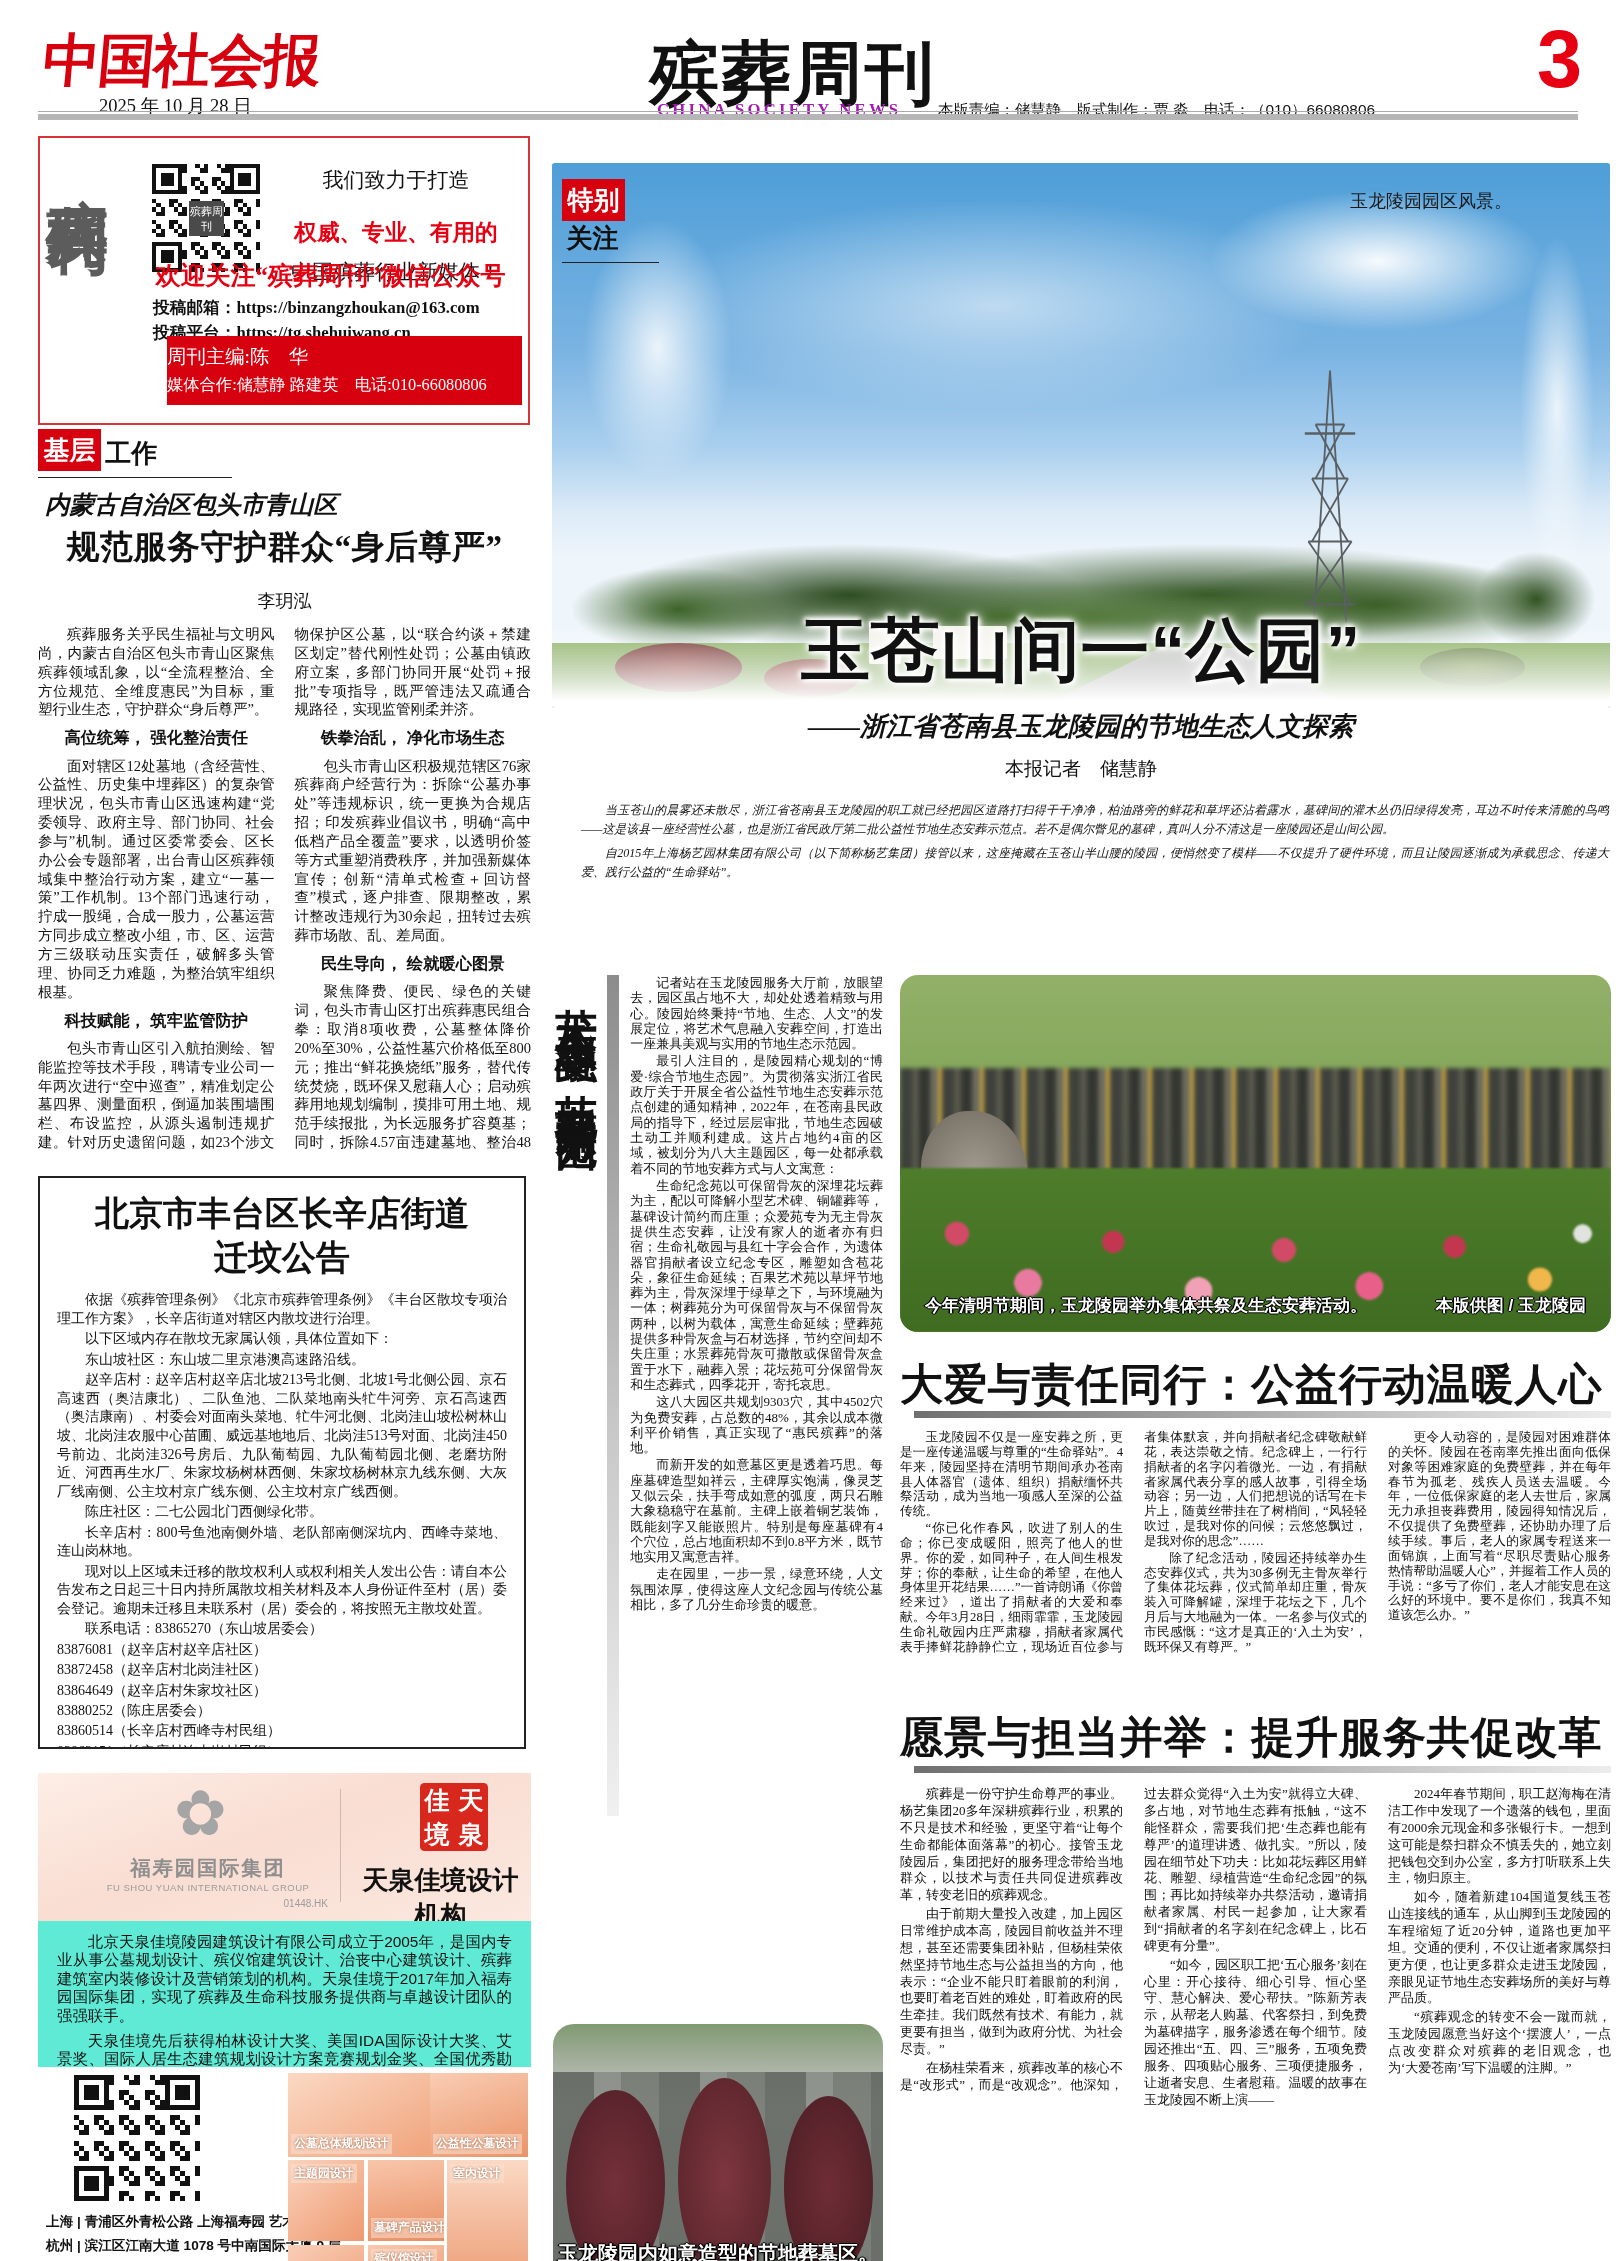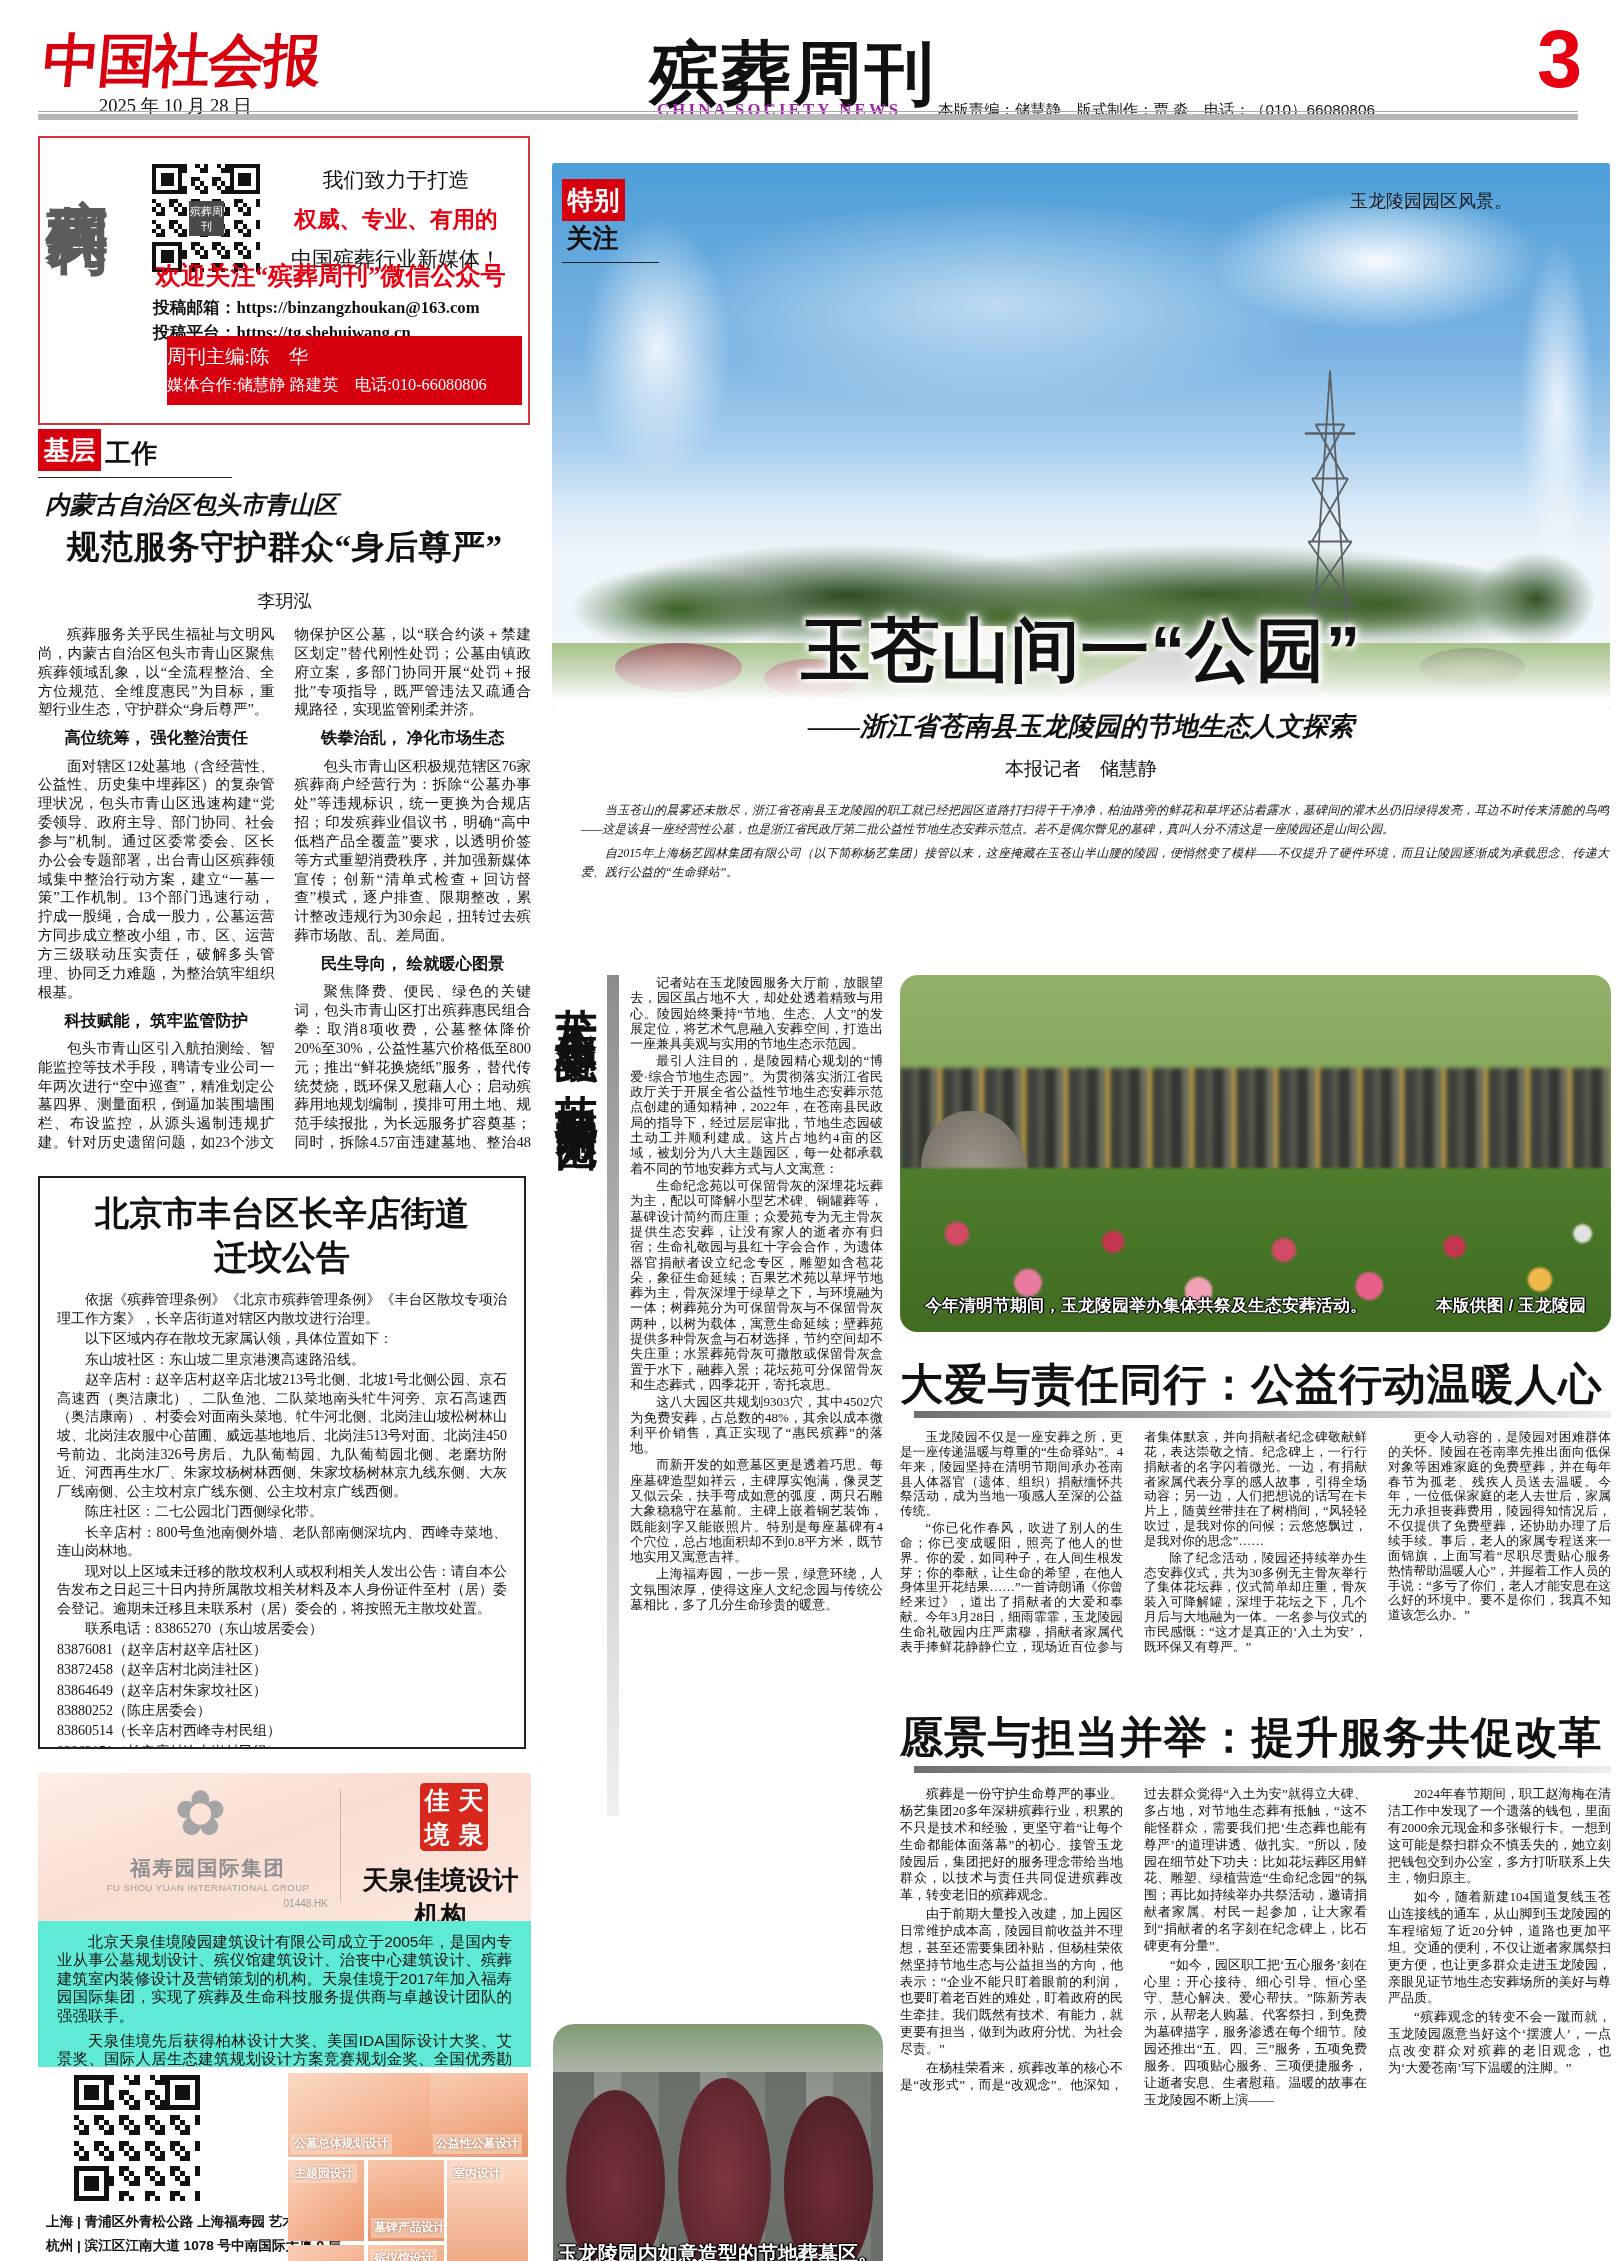--- a/index.html
+++ b/index.html
@@ -16,21 +16,21 @@
   #rule2{left:38px;top:114px;width:1540px;height:5.9px;background:#b6b6b6;}
   
   #mbox{left:38px;top:136px;width:488px;height:285px;border:2.3px solid #d6333a;background:#fff;}
   #mbox .mv{position:absolute;left:6.3px;top:10px;height:265px;writing-mode:vertical-rl;
     font-size:62px;line-height:1;font-weight:900;color:#5c5c5c;letter-spacing:6.3px;}
   .qr{position:absolute;background:#fff;}
   #qr1{left:112px;top:26px;width:108px;height:108px;}
   #qr1lab{left:149px;top:63px;width:35px;height:35px;background:#4a4a4a;color:#fff;font-size:11px;line-height:1.3;
     text-align:center;display:flex;align-items:center;justify-content:center;z-index:3;}
   #slog{left:233px;top:28px;width:246px;text-align:center;}
-  #slog .s1{font-size:21px;margin:0 0 10px;}
+  #slog .s1{font-size:21px;margin:0 0 23px;}
   #slog .s2{font-size:22.6px;font-weight:900;color:#e60012;margin:0 0 10px;font-family:"Liberation Sans",sans-serif;}
   #slog .s3{font-size:21px;margin:0;}
   #mwechat{left:97px;top:121px;width:387px;text-align:center;font-size:25px;font-weight:900;color:#e60012;}
   #mmail{left:113px;top:157px;font-size:16.7px;line-height:1.5;font-weight:700;}
   #mfoot{left:127px;top:198px;width:355px;height:69px;background:#d6000f;color:#fff;}
   #mfoot .f1{font-size:19.4px;margin:7.2px 0 3.6px;}
   #mfoot .f2{font-size:16.3px;margin:0;}
   
   .tagwrap{border-bottom:1.8px solid #222;padding-bottom:5.4px;}
   .tagRed{display:inline-block;background:#d6000f;color:#fff;font-weight:900;font-size:26px;
@@ -821,21 +821,21 @@
 
 <div class="abs" id="secA">
   <div id="vh">艺术与生态交融：节地安葬的示范园</div>
   <div id="vbar"></div>
   <div>
       <p class="art-p">记者站在玉龙陵园服务大厅前，放眼望去，园区虽占地不大，却处处透着精致与用心。陵园始终秉持“节地、生态、人文”的发展定位，将艺术气息融入安葬空间，打造出一座兼具美观与实用的节地生态示范园。</p>
       <p class="art-p">最引人注目的，是陵园精心规划的“博爱·综合节地生态园”。为贯彻落实浙江省民政厅关于开展全省公益性节地生态安葬示范点创建的通知精神，2022年，在苍南县民政局的指导下，经过层层审批，节地生态园破土动工并顺利建成。这片占地约4亩的区域，被划分为八大主题园区，每一处都承载着不同的节地安葬方式与人文寓意：</p>
       <p class="art-p">生命纪念苑以可保留骨灰的深埋花坛葬为主，配以可降解小型艺术碑、铜罐葬等，墓碑设计简约而庄重；众爱苑专为无主骨灰提供生态安葬，让没有家人的逝者亦有归宿；生命礼敬园与县红十字会合作，为遗体器官捐献者设立纪念专区，雕塑如含苞花朵，象征生命延续；百果艺术苑以草坪节地葬为主，骨灰深埋于绿草之下，与环境融为一体；树葬苑分为可保留骨灰与不保留骨灰两种，以树为载体，寓意生命延续；壁葬苑提供多种骨灰盒与石材选择，节约空间却不失庄重；水景葬苑骨灰可撒散或保留骨灰盒置于水下，融葬入景；花坛苑可分保留骨灰和生态葬式，四季花开，寄托哀思。</p>
       <p class="art-p">这八大园区共规划9303穴，其中4502穴为免费安葬，占总数的48%，其余以成本微利平价销售，真正实现了“惠民殡葬”的落地。</p>
       <p class="art-p">而新开发的如意墓区更是透着巧思。每座墓碑造型如祥云，主碑厚实饱满，像灵芝又似云朵，扶手弯成如意的弧度，两只石雕大象稳稳守在墓前。主碑上嵌着铜艺装饰，既能刻字又能嵌照片。特别是每座墓碑有4个穴位，总占地面积却不到0.8平方米，既节地实用又寓意吉祥。</p>
-      <p class="art-p">上海福寿园，一步一景，绿意环绕，人文氛围浓厚，使得这座人文纪念园与传统公墓相比，多了几分生命珍贵的暖意。</p>
+      <p class="art-p">走在园里，一步一景，绿意环绕，人文氛围浓厚，使得这座人文纪念园与传统公墓相比，多了几分生命珍贵的暖意。</p>
     </div>
 </div>
 <div class="abs" id="photoA">
   <div class="mon"></div>
   <div class="shrub" style="left:4%;top:22%;width:30%;height:62%;background:radial-gradient(#74303a,#4f1f26);"></div>
   <div class="shrub" style="left:38%;top:18%;width:28%;height:66%;background:radial-gradient(#7d363f,#552229);"></div>
   <div class="shrub" style="left:70%;top:24%;width:27%;height:60%;background:radial-gradient(#6f2d36,#4a1d23);"></div>
   <div id="capA">玉龙陵园内如意造型的节地葬墓区。</div>
 </div>
 

